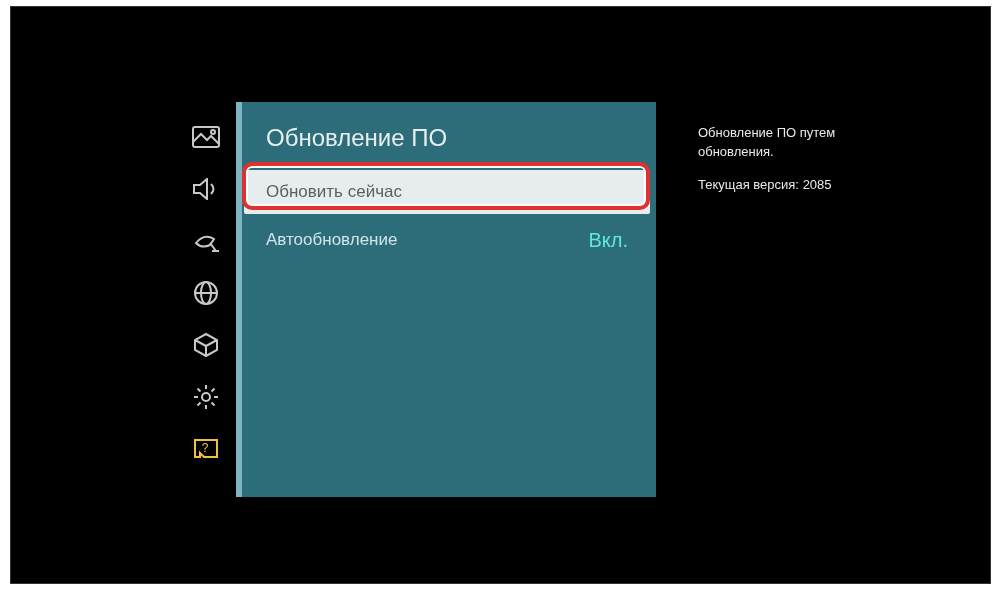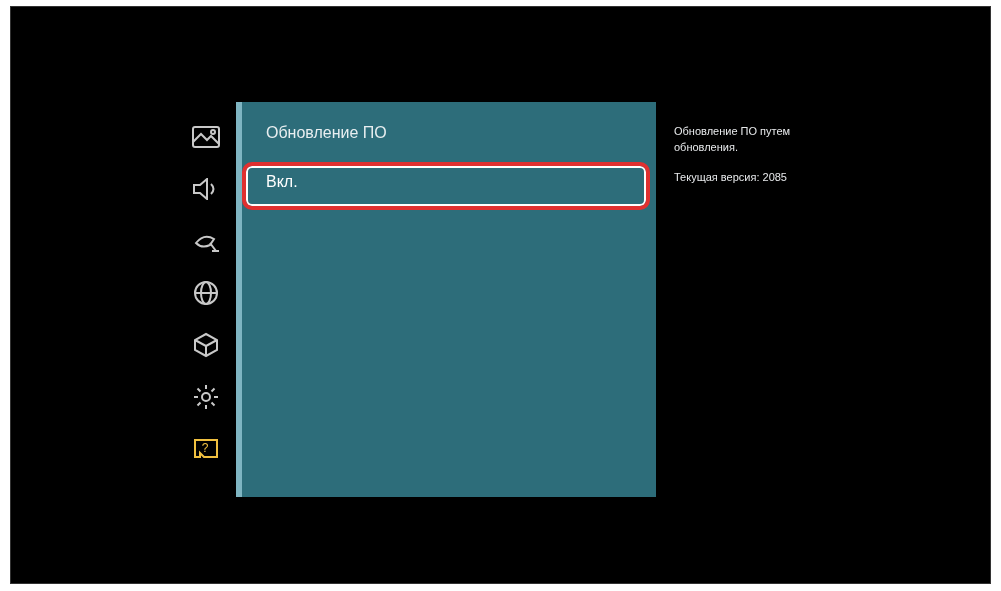--- a/index.html
+++ b/index.html
@@ -56,21 +56,21 @@
     padding-top: 18px;
   }
   .accent-bar {
     position: absolute;
     left: 0; top: 0;
     width: 6px; height: 100%;
     background: #7fb5c2;
   }
   .page-title {
     color: #e8eef0;
-    font-size: 16px;
+    font-size: 24px;
     font-weight: 400;
     padding: 4px 0 18px 30px;
   }
   .menu-item {
     position: relative;
     height: 44px;
     display: flex;
     align-items: center;
     justify-content: space-between;
     padding: 0 28px 0 30px;
@@ -89,29 +89,30 @@
     position: absolute;
     top: 60px;
     left: 6px;
     width: 408px;
     height: 48px;
     border: 4px solid #e03030;
     border-radius: 10px;
     box-shadow: inset 0 0 0 2px #fff;
     pointer-events: none;
   }
-  .menu-value { color: #ffffff; font-size: 16px; }
+  .menu-value { color: #5eead4; font-size: 20px; }
   
   .desc-panel {
     flex: 1;
     background: #000;
     color: #e8eaec;
-    font-size: 11px;
+    font-size: 13px;
     line-height: 1.45;
     padding: 22px 14px 0 18px;
+    margin-left: 24px;
   }
   .desc-panel .spacer { height: 14px; }
 </style>
 </head>
 <body>
 
 <div class="outer-frame">
   <div class="screen">
 
     <div class="sidebar">
@@ -174,22 +175,26 @@
               <text x="13" y="15" font-size="12" fill="#f0c040" stroke="none" text-anchor="middle">?</text>
             </svg>
         </span>
       </div>
     </div>
 
     <div class="main-panel">
       <div class="accent-bar"></div>
       <div class="page-title">Обновление ПО</div>
 
+      <div class="menu-item selected">
+        <span>Обновить сейчас</span>
+      </div>
 
       <div class="menu-item">
+        <span>Автообновление</span>
         <span class="menu-value">Вкл.</span>
       </div>
 
       <div class="highlight-ring"></div>
     </div>
 
     <div class="desc-panel">
       <div>Обновление ПО путем</div>
       <div>обновления.</div>
       <div class="spacer"></div>

